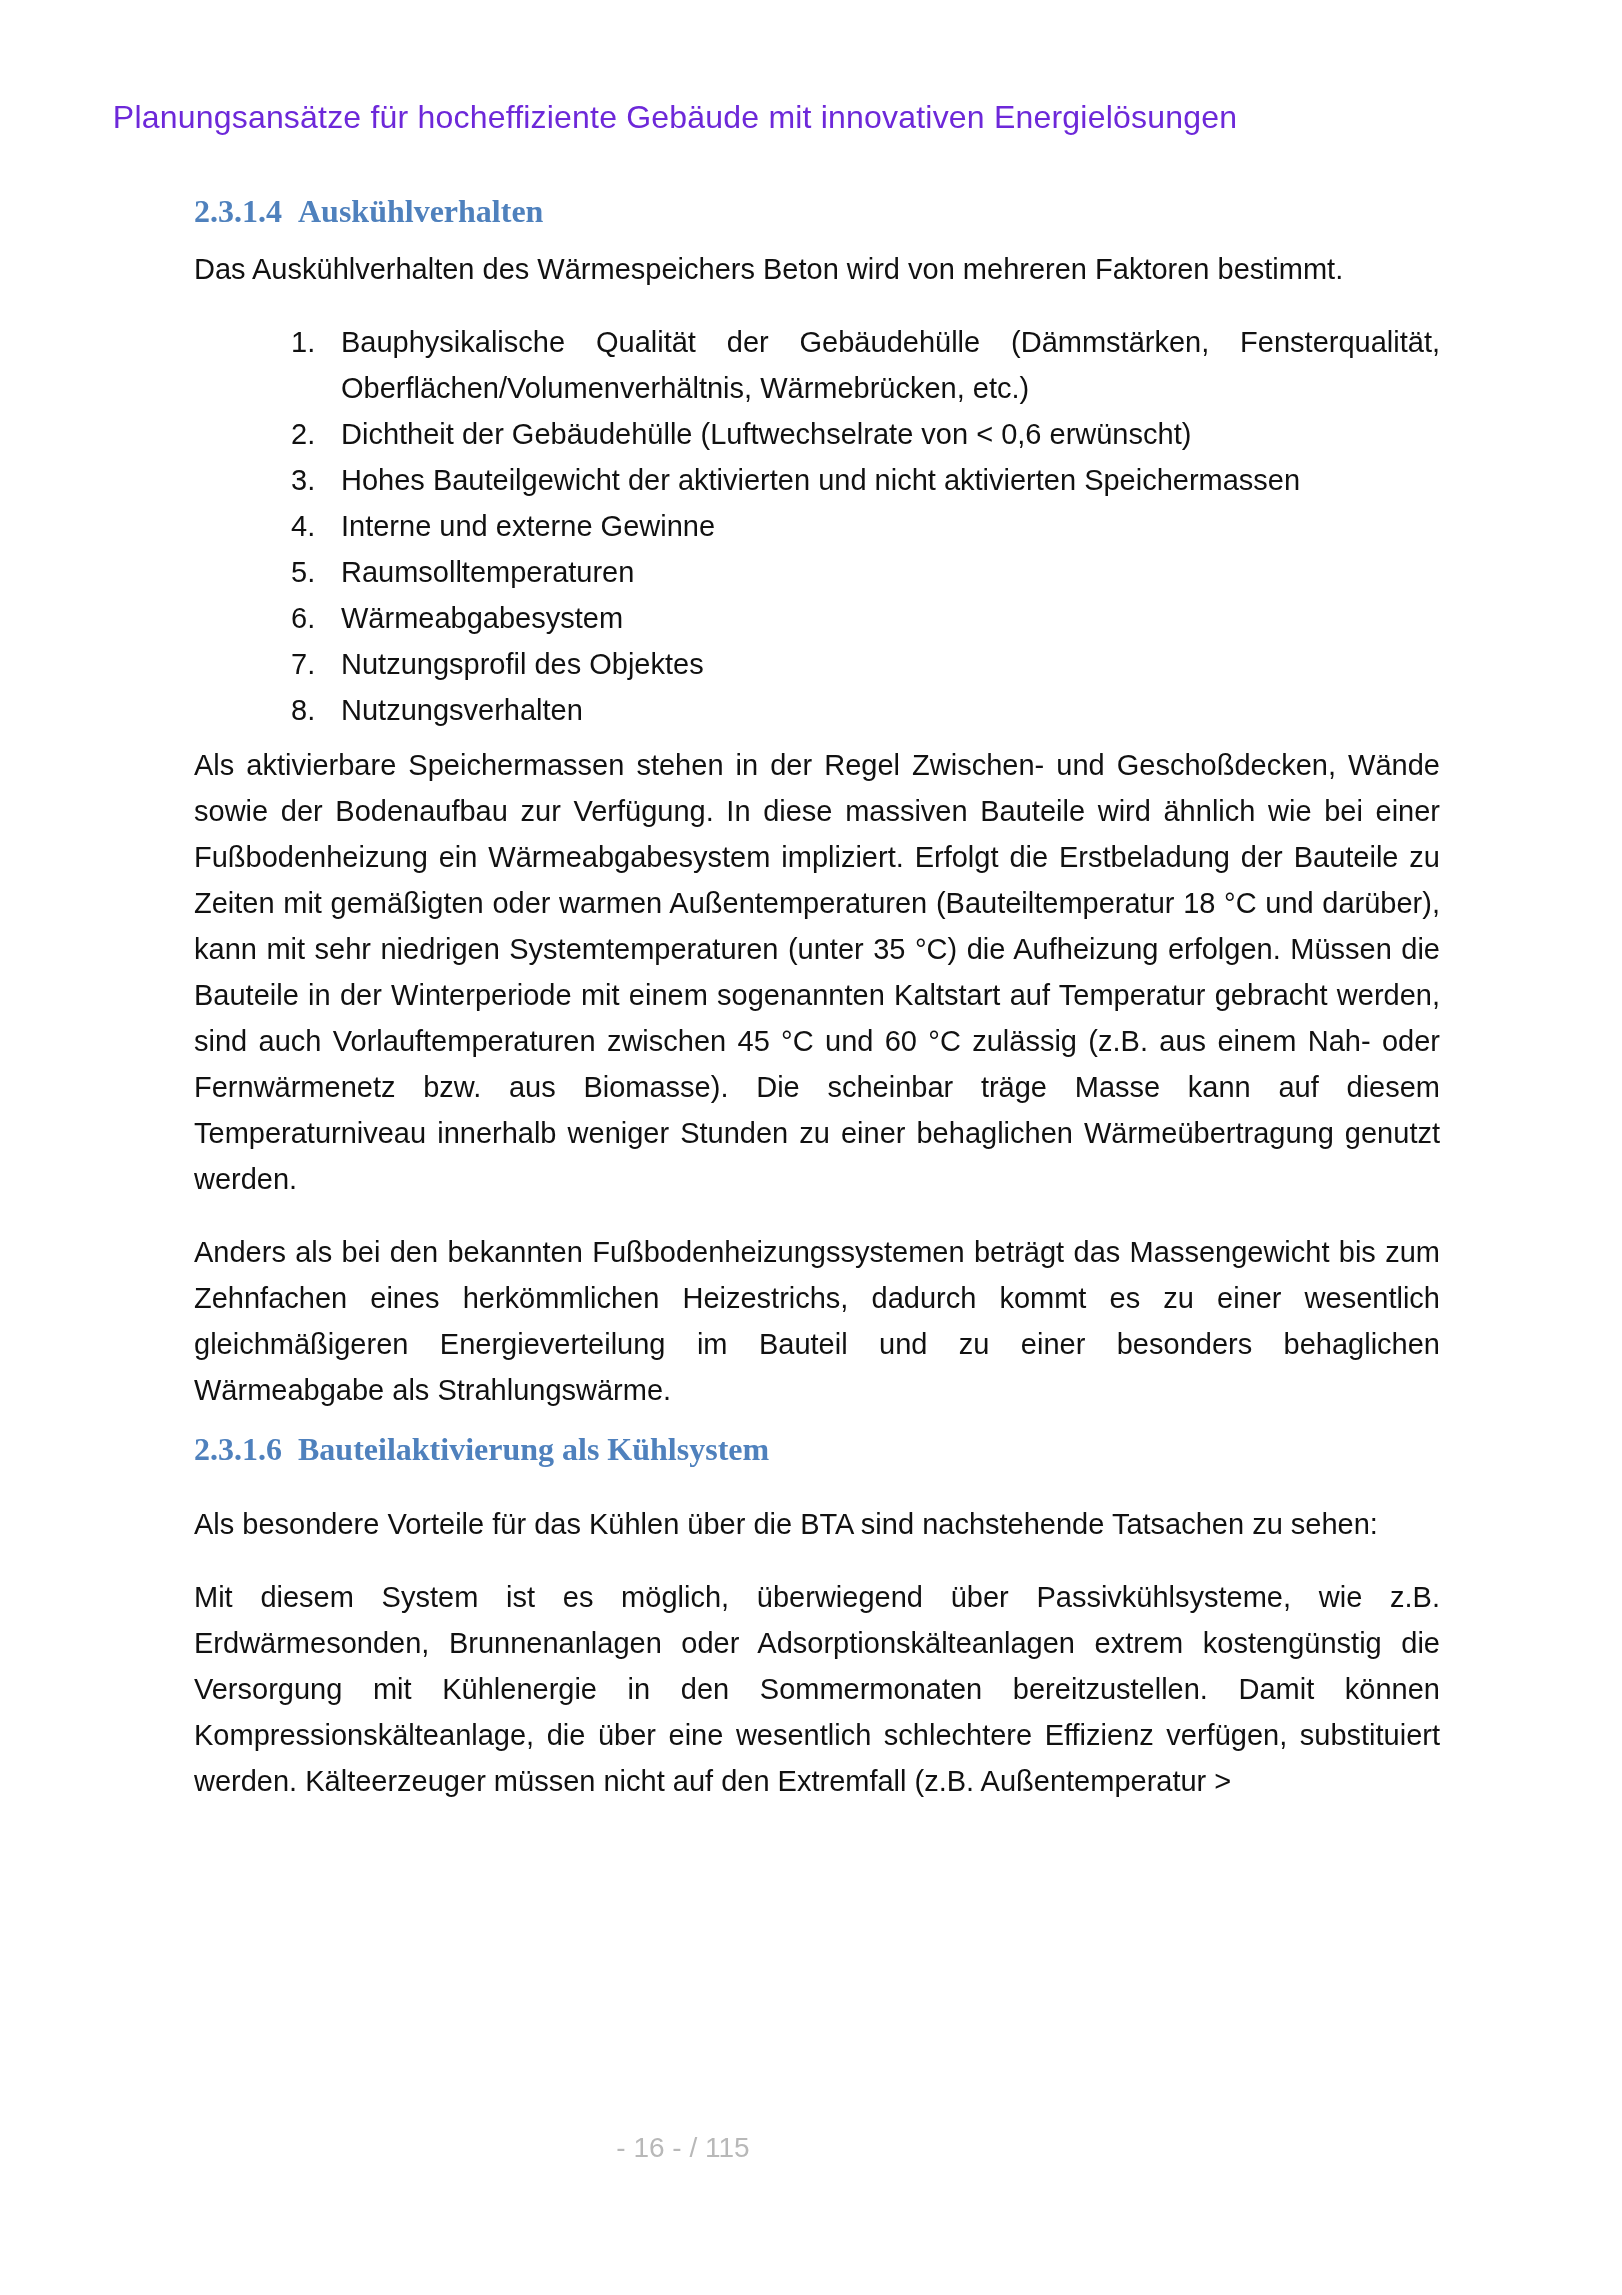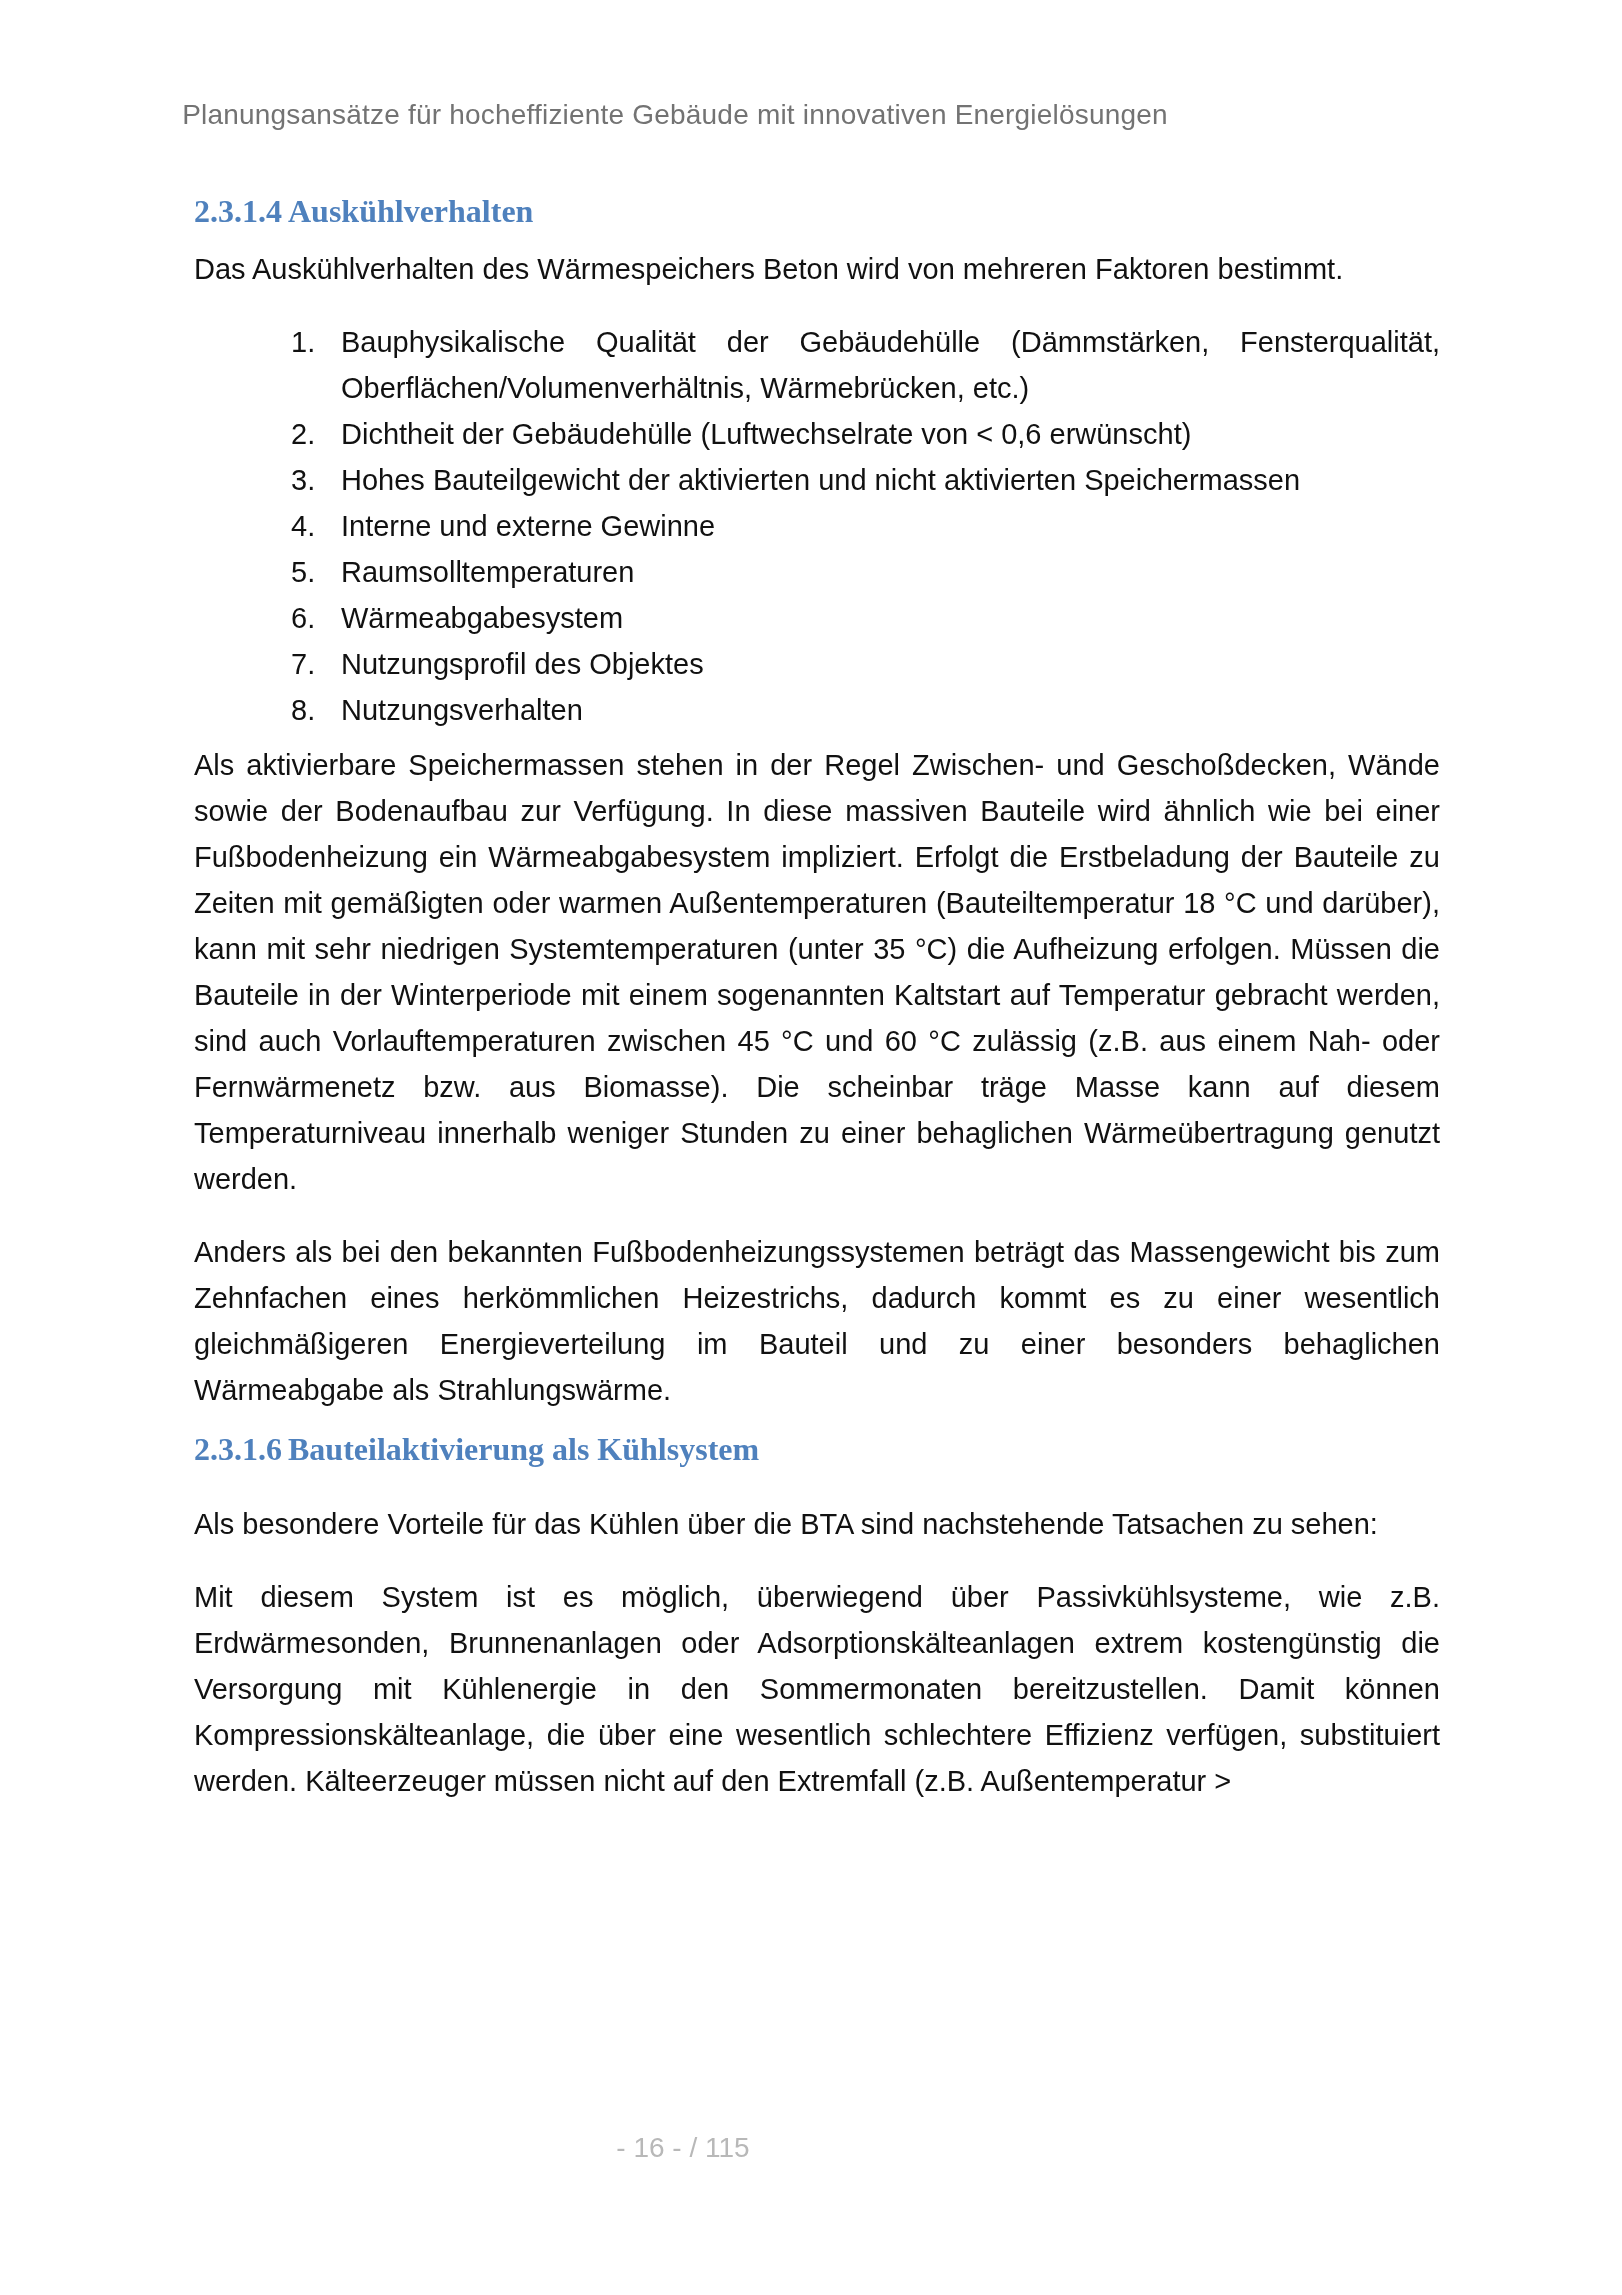--- a/index.html
+++ b/index.html
@@ -14,42 +14,42 @@
       overflow: hidden;
       font-family: "Liberation Sans", "DejaVu Sans", sans-serif;
       color: #111111;
     }
     .page-header {
       position: absolute;
       top: 99px;
       left: 0;
       width: 1350px;
       text-align: center;
-      font-size: 28px;
-      color: #737373;
+      font-size: 32px;
+      color: #6d28d9;
       letter-spacing: 0.2px;
     }
     .content {
       position: absolute;
       left: 194px;
       top: 187px;
       width: 1246px;
     }
     .heading {
       font-family: "Liberation Serif", "DejaVu Serif", serif;
       color: #4f81bd;
       font-size: 32px;
       font-weight: bold;
       margin: 0;
       line-height: 49px;
       height: 49px;
     }
     .heading .num {
       font-style: normal;
-      margin-right: 6px;
+      margin-right: 16px;
     }
     .heading .title {
     }
     p.body {
       margin: 0;
       font-size: 29px;
       line-height: 46px;
       text-align: justify;
       text-align-last: left;
     }

